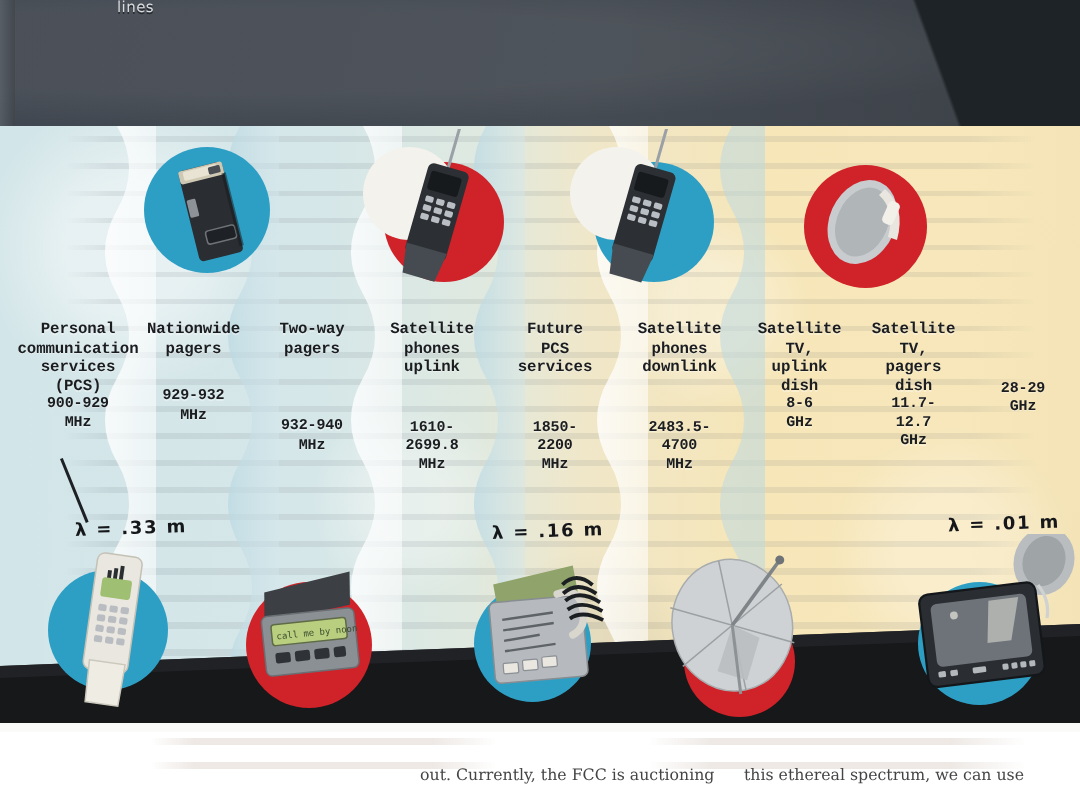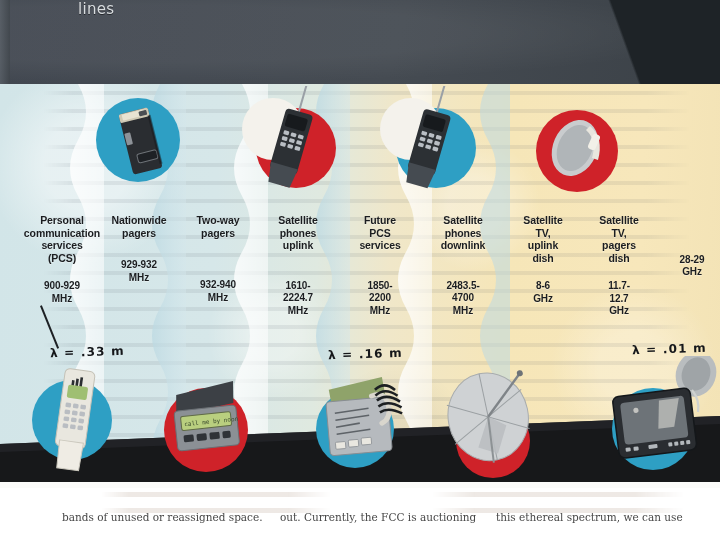--- a/index.html
+++ b/index.html
@@ -22,21 +22,21 @@
     position:absolute;right:0;top:0;width:230px;height:84px;
     background:linear-gradient(250deg, #1e2327 0%, #1e2327 42%, rgba(30,35,39,0) 43%);
   }
   .top-bar-left-edge{
     position:absolute;left:0;top:0;width:10px;height:84px;
     background:linear-gradient(90deg,#5d646b,#3e4449);
     opacity:.7;
   }
   .top-label{
     position:absolute;left:78px;top:0px;
-    color:#d9dde0;font-size:15px;letter-spacing:.3px;
+    color:#d9dde0;font-size:10px;letter-spacing:.3px;
     font-family:"DejaVu Sans", sans-serif;
     text-shadow:0 1px 0 rgba(0,0,0,.5);
   }
 
   
   .panel{
     position:absolute;left:0;top:84px;width:720px;height:404px;
     background:linear-gradient(92deg,
        #d2e5e8 0%,
        #d6e7e9 30%,
@@ -81,31 +81,29 @@
   .dev{position:absolute;}
   .disc{position:absolute;border-radius:50%;}
   .disc.blue{background:#2e9fc4;}
   .disc.red{background:#cf2229;}
   .disc.white{background:#f4f2ec;}
 
   
   .cols{position:absolute;left:0;top:0;width:720px;height:404px;}
   .col{
     position:absolute;top:130px;text-align:center;
-    font-family:Liberation Sans, sans-serif;
+    font-family:Liberation Mono, monospace;
     color:#1b1d20;
-    padding-left:10px;
   }
   .col .name{
     font-size:10.5px;line-height:12.6px;font-weight:700;
     letter-spacing:-.1px;
     text-shadow:0 1px 0 rgba(255,255,255,.35);
   }
   .col .freq{
-    margin-top:16px;
     font-size:10px;line-height:12.4px;font-weight:700;
     letter-spacing:-.1px;
     text-shadow:0 1px 0 rgba(255,255,255,.35);
   }
 
   
   .lam{
     position:absolute;
     font-family:"DejaVu Sans", sans-serif;
     font-size:12px;font-weight:700;color:#15171a;
@@ -304,21 +302,21 @@
       </div>
 
       <div class="col" style="left:246px;width:84px">
         <div class="name">
           <div>Satellite</div>
           <div>phones</div>
           <div>uplink</div>
         </div>
         <div class="freq" style="margin-top:28px">
           <div>1610-</div>
-          <div>2224.7</div>
+          <div>2699.8</div>
           <div>MHz</div>
         </div>
       </div>
 
       <div class="col" style="left:328px;width:84px">
         <div class="name">
           <div>Future</div>
           <div>PCS</div>
           <div>services</div>
         </div>
@@ -513,18 +511,17 @@
           </g>
         </g>
       </svg>
     </div>
 
   </div>
 
   <div class="strip-top-white"></div>
   <div class="footer">
     <div class="footer-ghost"></div>
-    <div class="cap c1">bands of unused or reassigned space.</div>
     <div class="cap c3">this ethereal spectrum, we can use</div>
     <div class="cap c2">out. Currently, the FCC is auctioning</div>
   </div>
 
 </div>
 
 </body></html>

